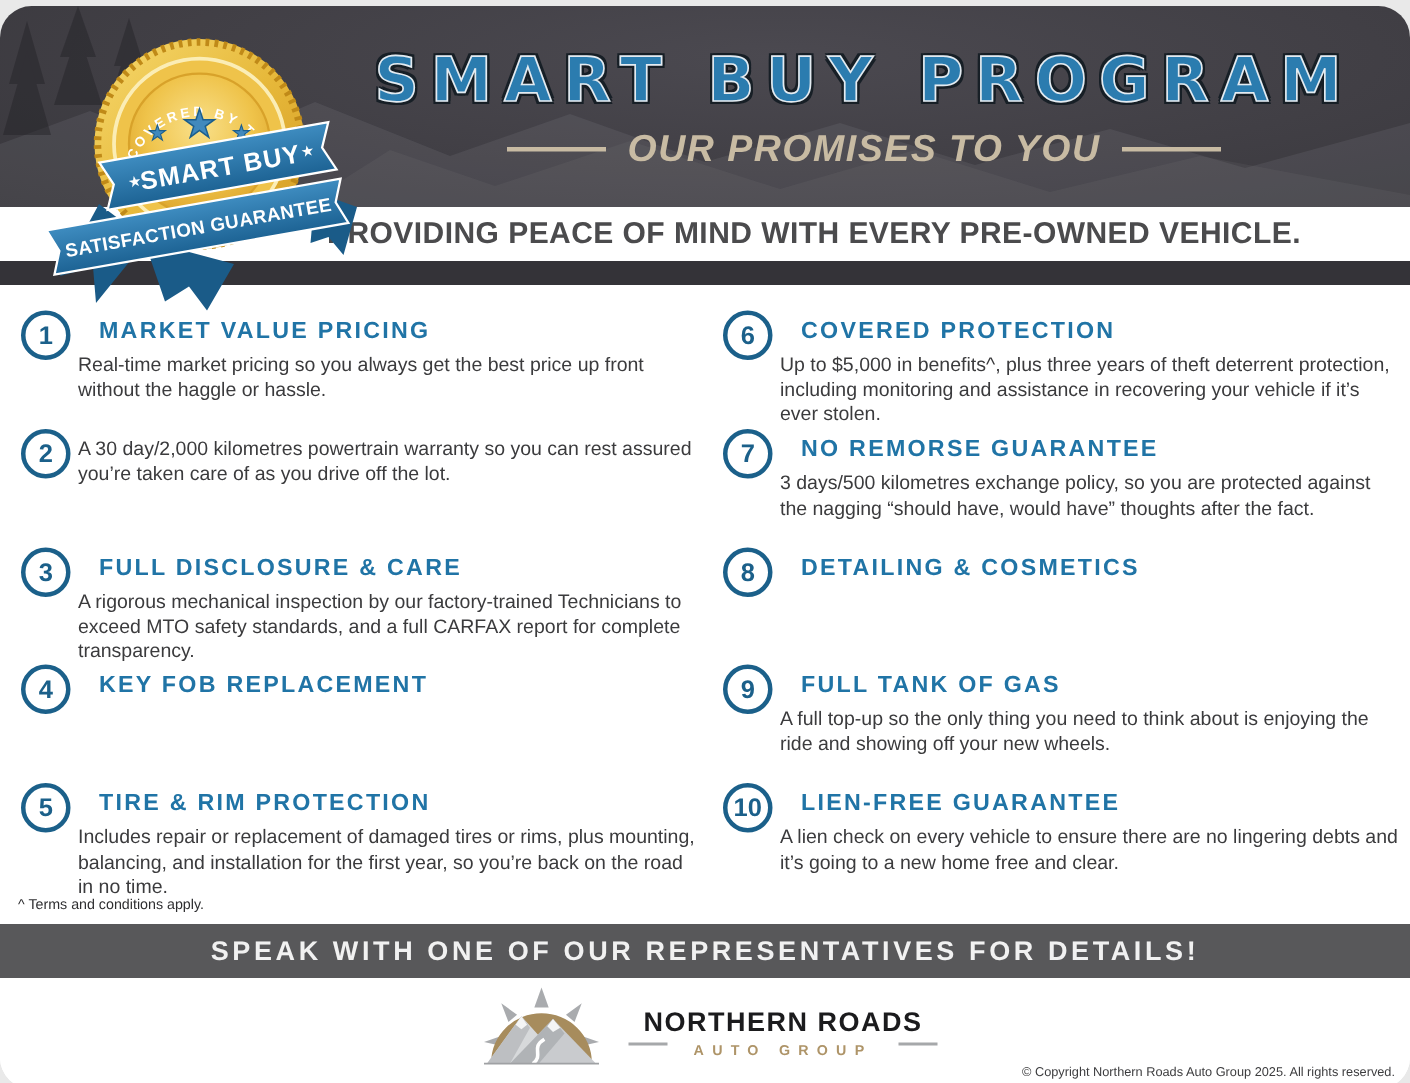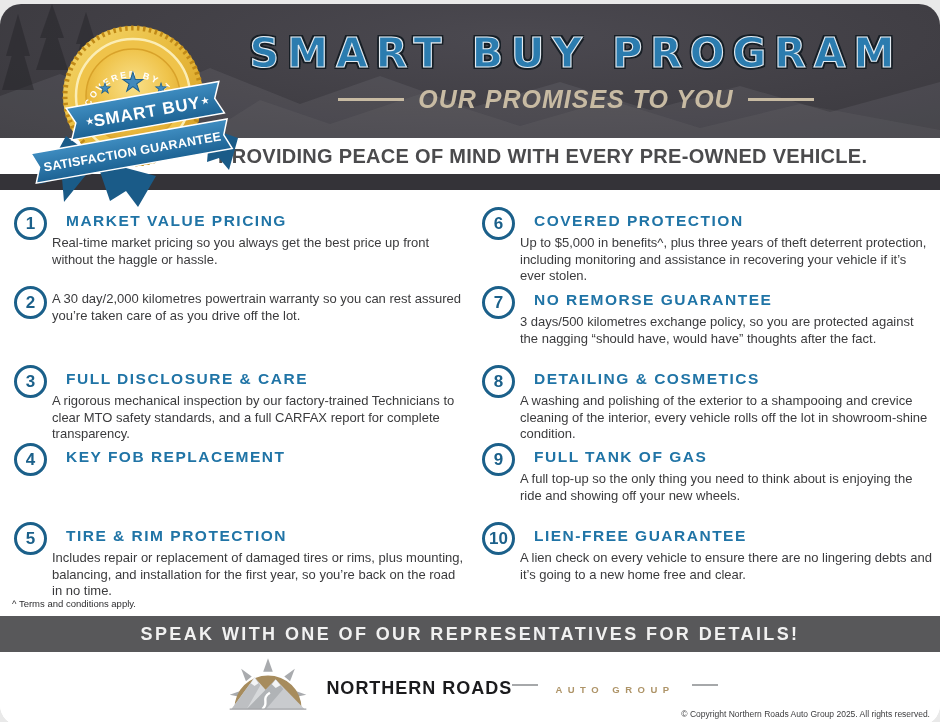--- a/index.html
+++ b/index.html
@@ -41,21 +41,21 @@
   .footnote{position:absolute;left:12px;top:408px;font-size:9.5px;color:#2E2E30;}
 
   
   .cta-bar{position:absolute;top:612px;left:0;width:940px;height:36px;background:#58585A;
     display:flex;align-items:center;justify-content:center;}
   .cta-text{color:#F1F1F1;font-weight:bold;font-size:18px;letter-spacing:2.4px;white-space:nowrap;}
 
   
   .footer{position:absolute;top:648px;left:0;width:940px;height:74px;background:#ffffff;}
   .logo-row{display:flex;justify-content:center;align-items:center;gap:12px;padding-top:5px;}
-  .wordmark{display:flex;flex-direction:row;align-items:center;}
+  .wordmark{display:flex;flex-direction:column;align-items:center;}
   .brand-name{font-size:18px;font-weight:800;color:#1B1B1D;letter-spacing:1px;white-space:nowrap;}
   .brand-sub-row{display:flex;align-items:flex-start;gap:17px;margin-top:3px;}
   .brand-dash{width:26px;height:2px;background:#A6A8AA;}
   .brand-sub{font-size:9.5px;font-weight:bold;color:#AE9468;letter-spacing:5.5px;white-space:nowrap;}
   .copyright{position:absolute;right:10px;bottom:7px;font-size:8.5px;color:#3C3C3E;}
 </style>
 </head>
 <body>
 
 <div class="page">
@@ -148,21 +148,21 @@
         <div class="ptitle">MARKET VALUE PRICING</div>
         <div class="pdesc">Real-time market pricing so you always get the best price up front without the haggle or hassle.</div>
       </div>
       <div class="promise r1">
         <div class="pnum">2</div>
         <div class="pdesc">A 30 day/2,000 kilometres powertrain warranty so you can rest assured you’re taken care of as you drive off the lot.</div>
       </div>
       <div class="promise r2">
         <div class="pnum">3</div>
         <div class="ptitle">FULL DISCLOSURE &amp; CARE</div>
-        <div class="pdesc">A rigorous mechanical inspection by our factory-trained Technicians to clear MTO safety standards, and a full CARFAX report for complete transparency.</div>
+        <div class="pdesc">A rigorous mechanical inspection by our factory-trained Technicians to exceed MTO safety standards, and a full CARFAX report for complete transparency.</div>
       </div>
       <div class="promise r3">
         <div class="pnum">4</div>
         <div class="ptitle">KEY FOB REPLACEMENT</div>
       </div>
       <div class="promise r4">
         <div class="pnum">5</div>
         <div class="ptitle">TIRE &amp; RIM PROTECTION</div>
         <div class="pdesc">Includes repair or replacement of damaged tires or rims, plus mounting, balancing, and installation for the first year, so you’re back on the road in no time.</div>
       </div>
@@ -175,21 +175,20 @@
         <div class="pdesc">Up to $5,000 in benefits^, plus three years of theft deterrent protection, including monitoring and assistance in recovering your vehicle if it’s ever stolen.</div>
       </div>
       <div class="promise r1">
         <div class="pnum">7</div>
         <div class="ptitle">NO REMORSE GUARANTEE</div>
         <div class="pdesc">3 days/500 kilometres exchange policy, so you are protected against the nagging “should have, would have” thoughts after the fact.</div>
       </div>
       <div class="promise r2">
         <div class="pnum">8</div>
         <div class="ptitle">DETAILING &amp; COSMETICS</div>
-        <div class="pdesc">A washing and polishing of the exterior to a shampooing and crevice cleaning of the interior, every vehicle rolls off the lot in showroom-shine condition.</div>
       </div>
       <div class="promise r3">
         <div class="pnum">9</div>
         <div class="ptitle">FULL TANK OF GAS</div>
         <div class="pdesc">A full top-up so the only thing you need to think about is enjoying the ride and showing off your new wheels.</div>
       </div>
       <div class="promise r4">
         <div class="pnum">10</div>
         <div class="ptitle">LIEN-FREE GUARANTEE</div>
         <div class="pdesc">A lien check on every vehicle to ensure there are no lingering debts and it’s going to a new home free and clear.</div>

